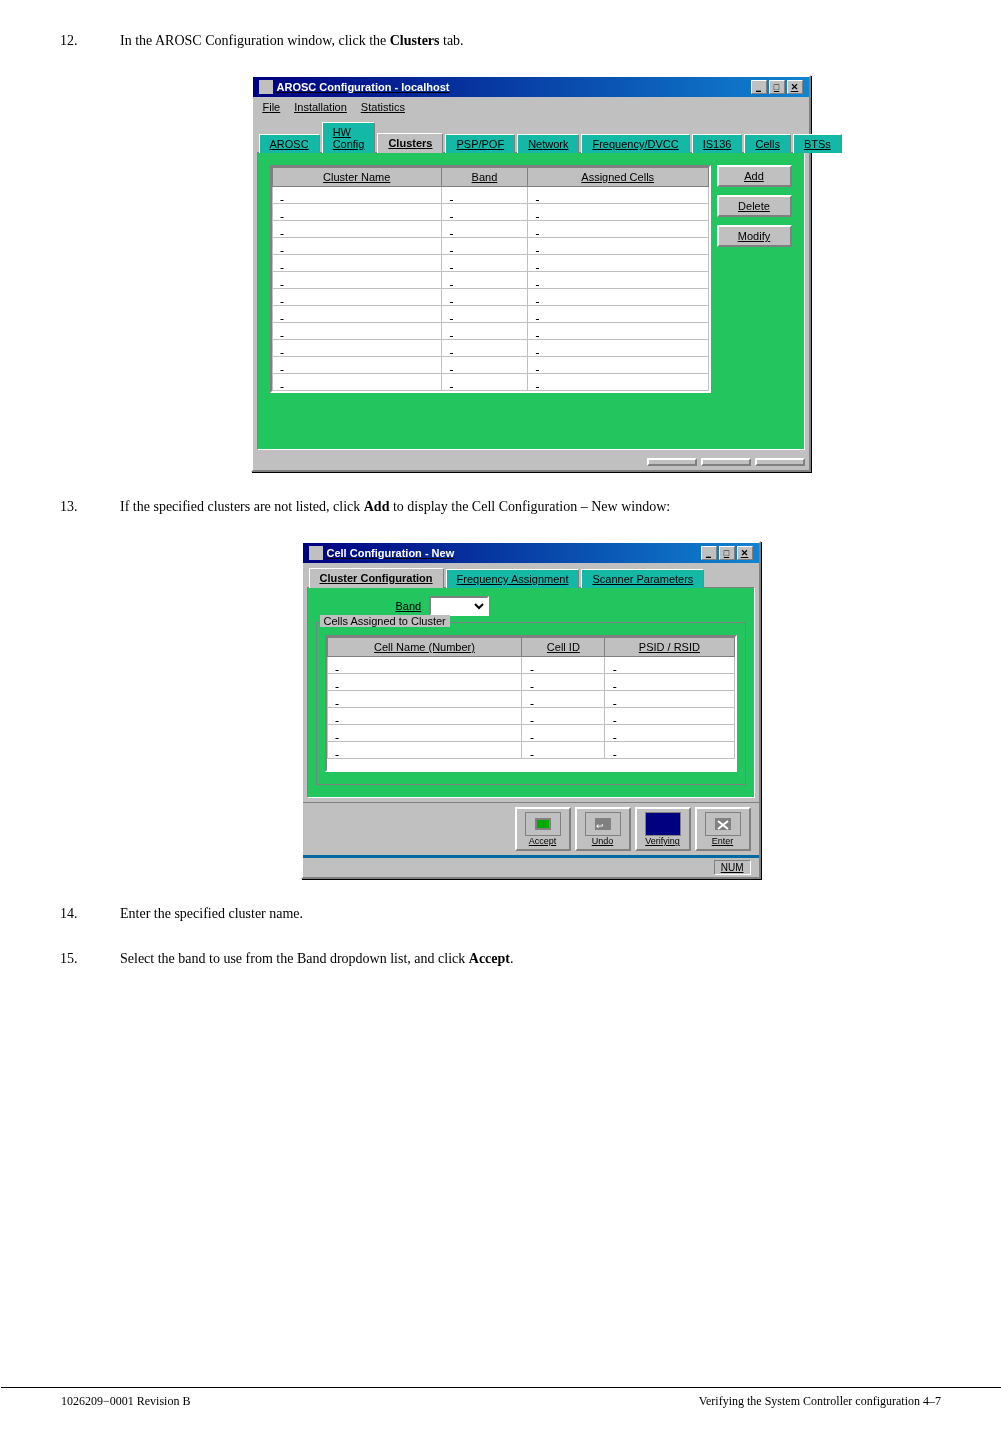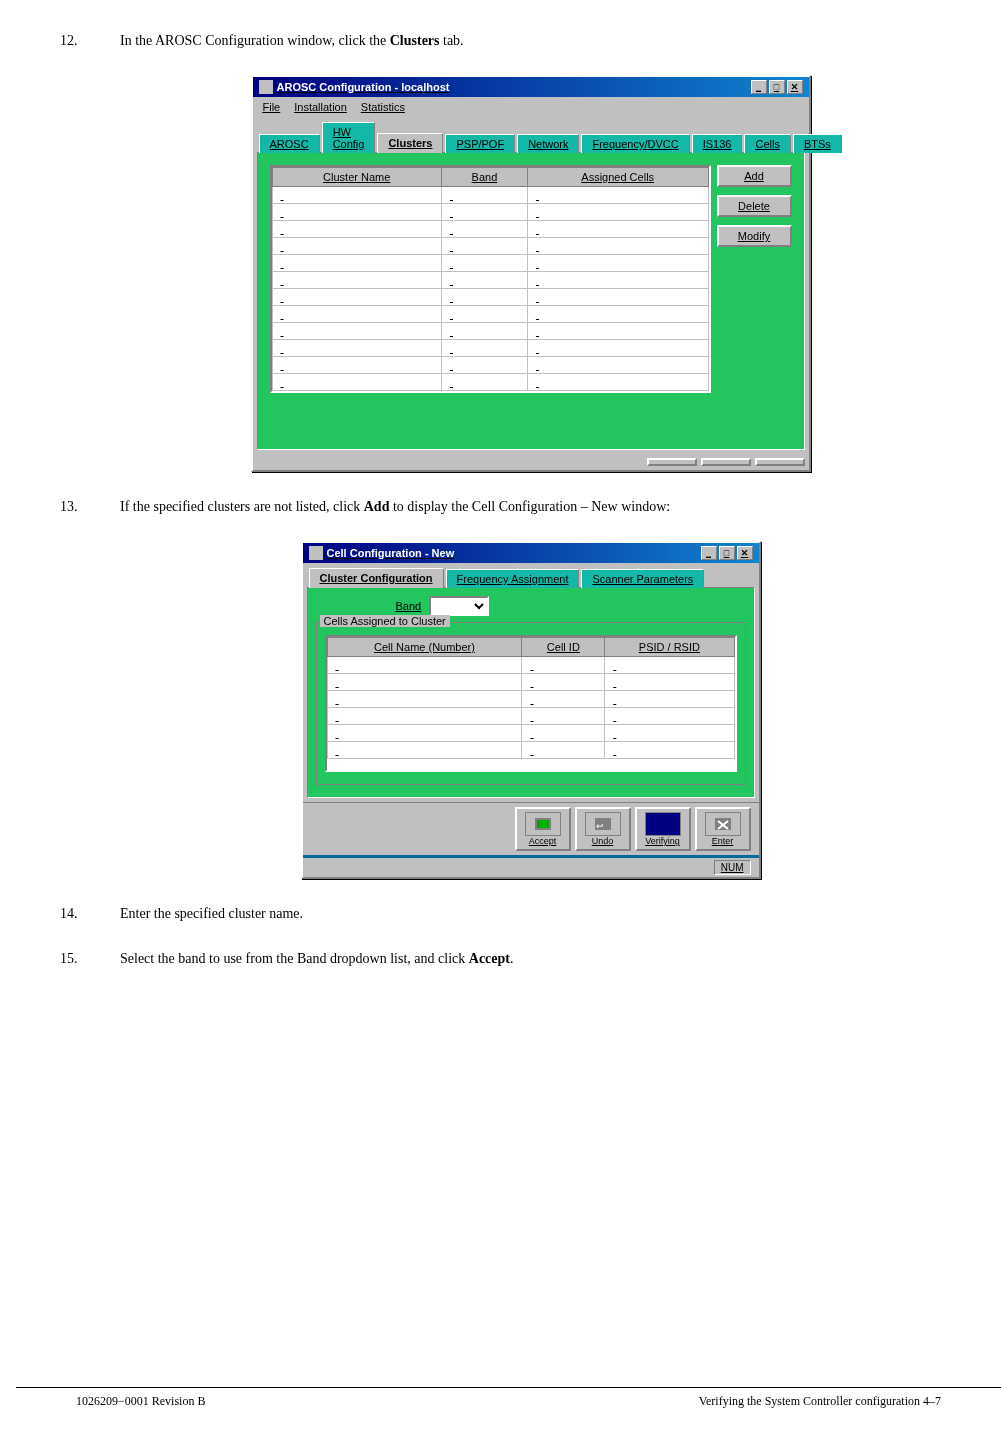--- a/index.html
+++ b/index.html
@@ -310,21 +310,21 @@
     }
 
     .cell-screenshot-frame {
       width: 460px;
     }
 
     
     .page-footer {
       position: absolute;
       bottom: 20px;
-      left: 16px;
+      left: 1px;
       right: 0;
       display: flex;
       justify-content: space-between;
       padding: 0 60px;
       font-size: 12px;
       border-top: 1px solid #000;
       padding-top: 6px;
     }
 
     .footer-left {

